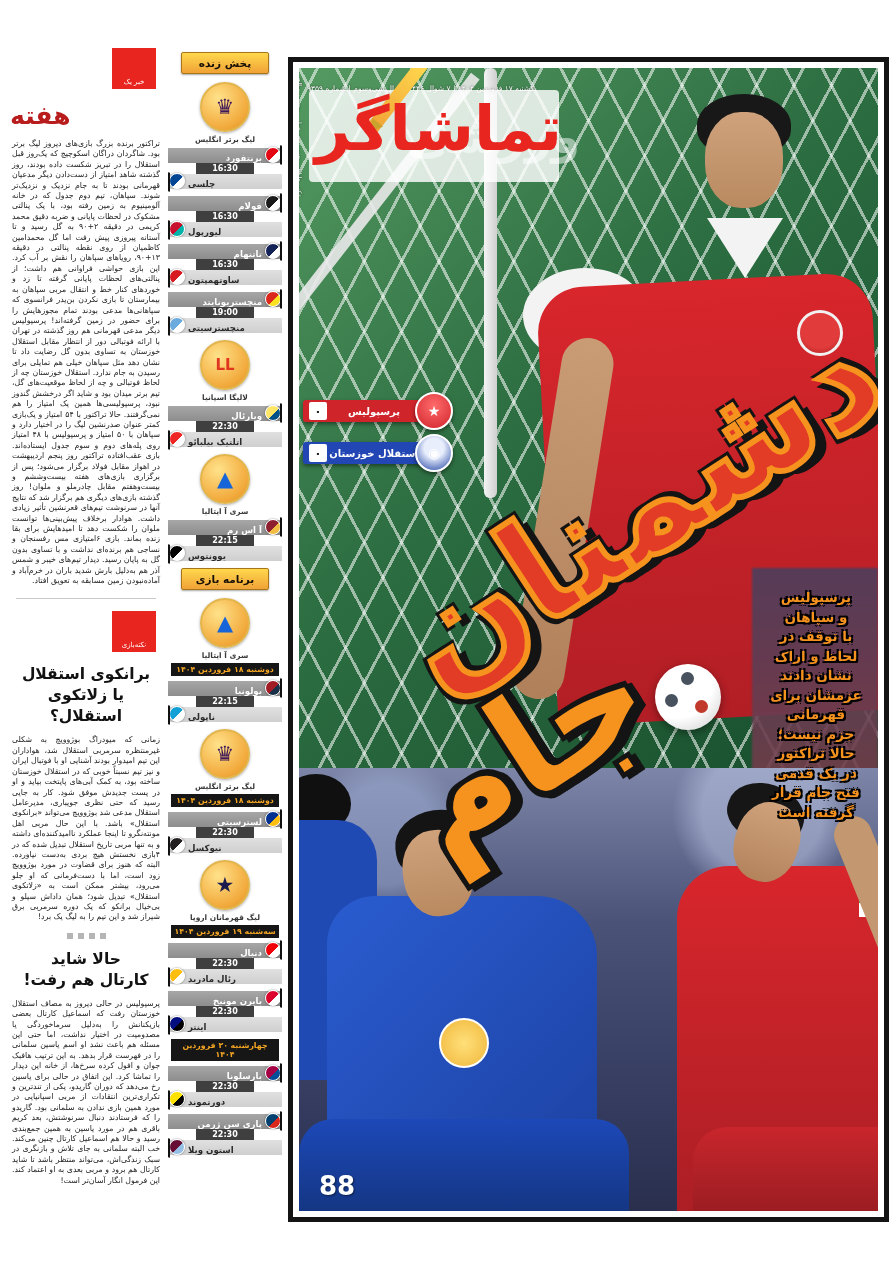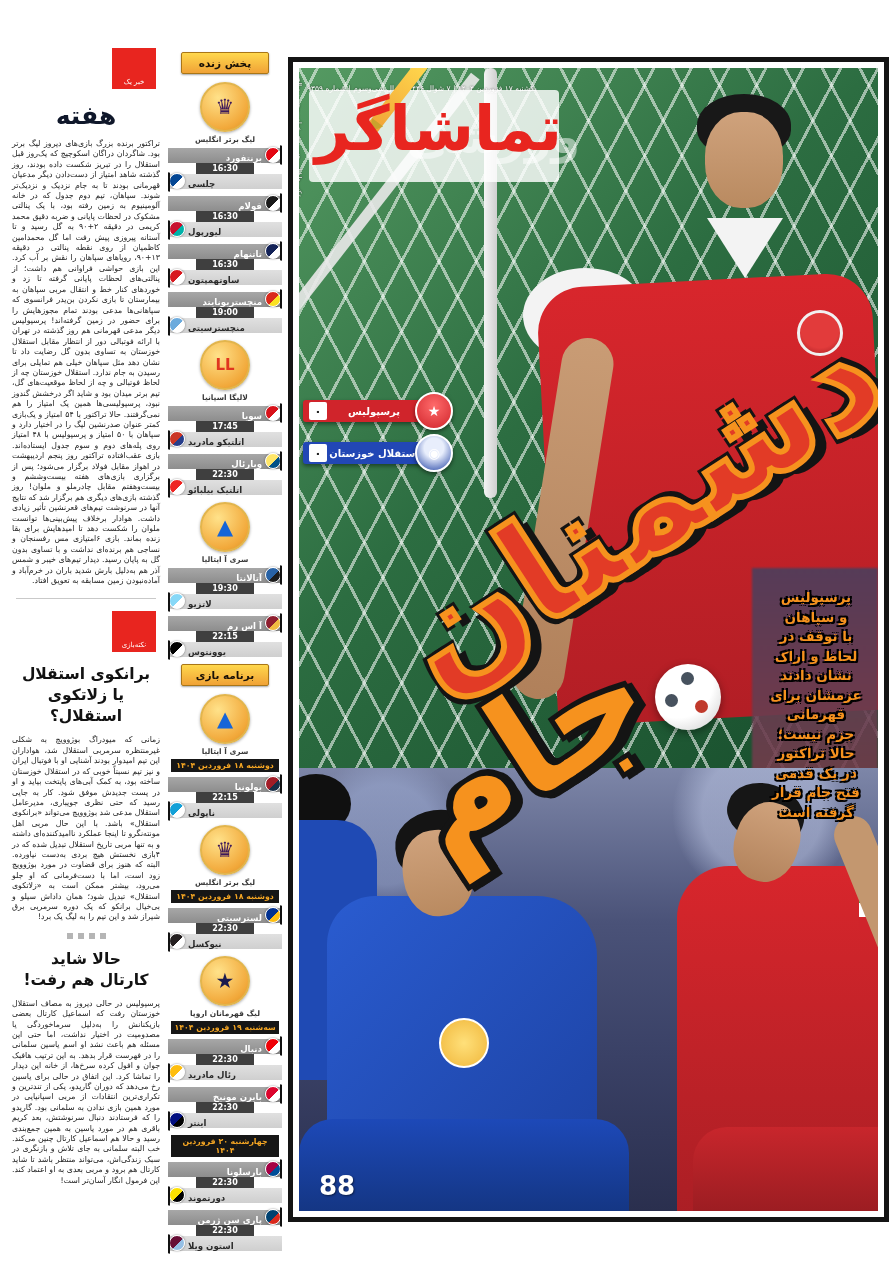--- a/index.html
+++ b/index.html
@@ -5,21 +5,21 @@
   html,body{margin:0;padding:0;background:#f2f2f2;}
   #page{position:relative;width:896px;height:1280px;background:#ffffff;overflow:hidden;
         font-family:"DejaVu Sans",sans-serif;direction:rtl;margin:0 auto;}
   
   #left-col{position:absolute;left:10px;top:48px;width:152px;height:1226px;overflow:hidden;}
   .tabred{width:44px;height:38px;background:#e8251f;color:#fff;font-size:7px;
           display:flex;align-items:flex-end;justify-content:center;padding-bottom:3px;
           margin:0 6px 12px auto;position:relative;}
   .tabred::after{content:"";position:absolute;bottom:-6px;right:6px;border:6px solid transparent;
           border-top-color:#e8251f;border-right-width:0;}
-  .h1a{font-size:25px;font-weight:bold;color:#0f172a;text-align:center;line-height:30px;}
+  .h1a{font-size:25px;font-weight:bold;color:#b91c1c;text-align:left;line-height:30px;}
   .h1b{font-size:35px;font-weight:bold;color:#e8251f;text-align:center;line-height:42px;margin-bottom:10px;}
   .h2{font-size:15.5px;font-weight:bold;color:#121212;text-align:center;line-height:21px;}
   .h2wrap{margin:4px 0 8px;}
   .body-text{font-size:7.8px;line-height:10.4px;color:#222;text-align:justify;margin:0 2px 6px;}
   .divider{border-top:1px solid #c9c9c9;margin:12px 6px;}
   .dots{display:flex;gap:5px;justify-content:center;margin:10px 0;}
   .dots i{width:6px;height:6px;background:#b5b5b5;display:block;}
   
   #schedule{position:absolute;left:168px;top:50px;width:114px;height:1226px;overflow:hidden;}
   .tabgold{margin:2px auto 8px;width:86px;text-align:center;background:linear-gradient(#ffd84d,#f0a236);
@@ -220,56 +220,34 @@
         </div>
       </div>
       <div class="league">
         <div class="circ">
           <span class="glyph" style="color: rgb(224, 53, 31); font-size: 15px;">LL</span>
         </div>
         <div class="cap">لالیگا اسپانیا</div>
       </div>
       <div class="match">
         <div class="band home">
-          <span class="tlogo" style="background: linear-gradient(135deg, rgb(216, 18, 26) 55%, rgb(255, 255, 255) 55%);"></span>
-          <span class="nm">سویا</span>
-        </div>
-        <div class="timestrip">17:45</div>
-        <div class="band away">
-          <span class="nm">اتلتیکو مادرید</span>
-          <span class="tlogo" style="background: linear-gradient(135deg, rgb(203, 53, 36) 55%, rgb(39, 62, 138) 55%);"></span>
-        </div>
-      </div>
-      <div class="match">
-        <div class="band home">
           <span class="tlogo" style="background: linear-gradient(135deg, rgb(255, 230, 103) 55%, rgb(0, 81, 135) 55%);"></span>
           <span class="nm">ویارئال</span>
         </div>
         <div class="timestrip">22:30</div>
         <div class="band away">
           <span class="nm">اتلتیک بیلبائو</span>
           <span class="tlogo" style="background: linear-gradient(135deg, rgb(238, 37, 35) 55%, rgb(255, 255, 255) 55%);"></span>
         </div>
       </div>
       <div class="league">
         <div class="circ">
           <span class="glyph" style="color: rgb(21, 101, 216); font-size: 21px;">▲</span>
         </div>
         <div class="cap">سری آ ایتالیا</div>
-      </div>
-      <div class="match">
-        <div class="band home">
-          <span class="tlogo" style="background: linear-gradient(135deg, rgb(40, 98, 165) 55%, rgb(28, 28, 28) 55%);"></span>
-          <span class="nm">آتالانتا</span>
-        </div>
-        <div class="timestrip">19:30</div>
-        <div class="band away">
-          <span class="nm">لاتزیو</span>
-          <span class="tlogo" style="background: linear-gradient(135deg, rgb(135, 216, 247) 55%, rgb(255, 255, 255) 55%);"></span>
-        </div>
       </div>
       <div class="match">
         <div class="band home">
           <span class="tlogo" style="background: linear-gradient(135deg, rgb(142, 31, 47) 55%, rgb(240, 188, 66) 55%);"></span>
           <span class="nm">آ اس رم</span>
         </div>
         <div class="timestrip">22:15</div>
         <div class="band away">
           <span class="nm">یوونتوس</span>
           <span class="tlogo" style="background: linear-gradient(135deg, rgb(0, 0, 0) 55%, rgb(255, 255, 255) 55%);"></span>

